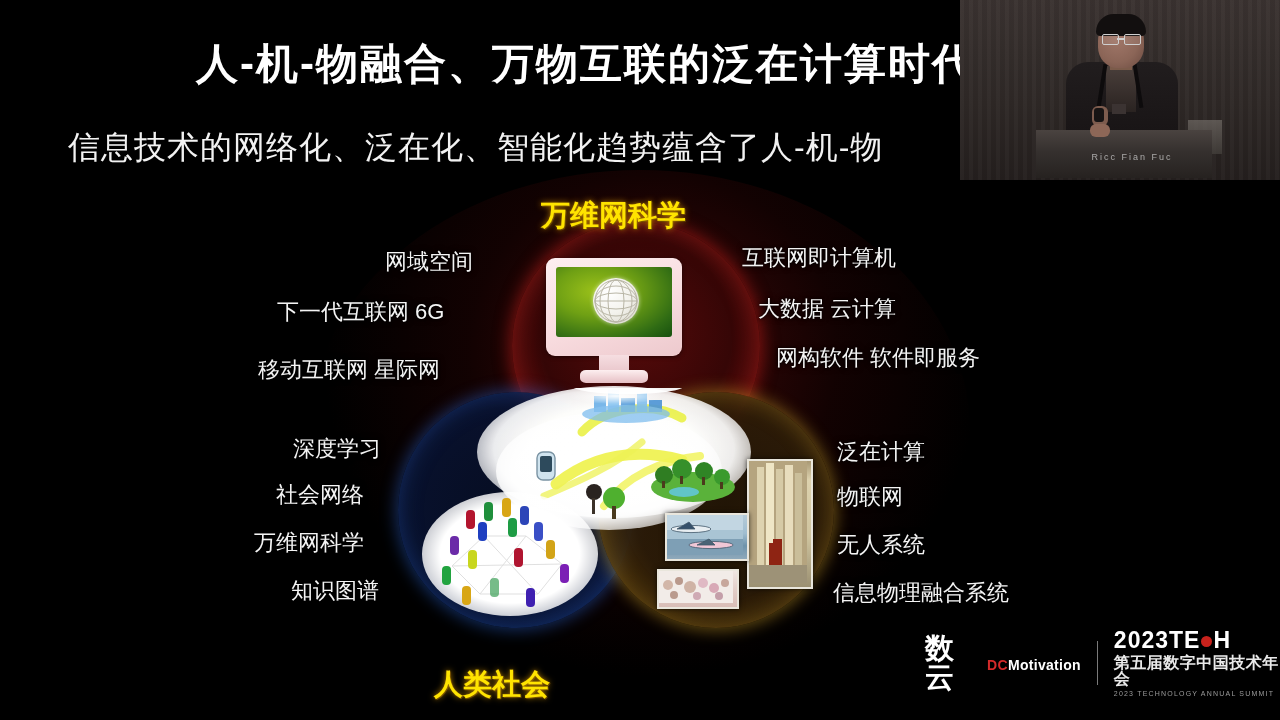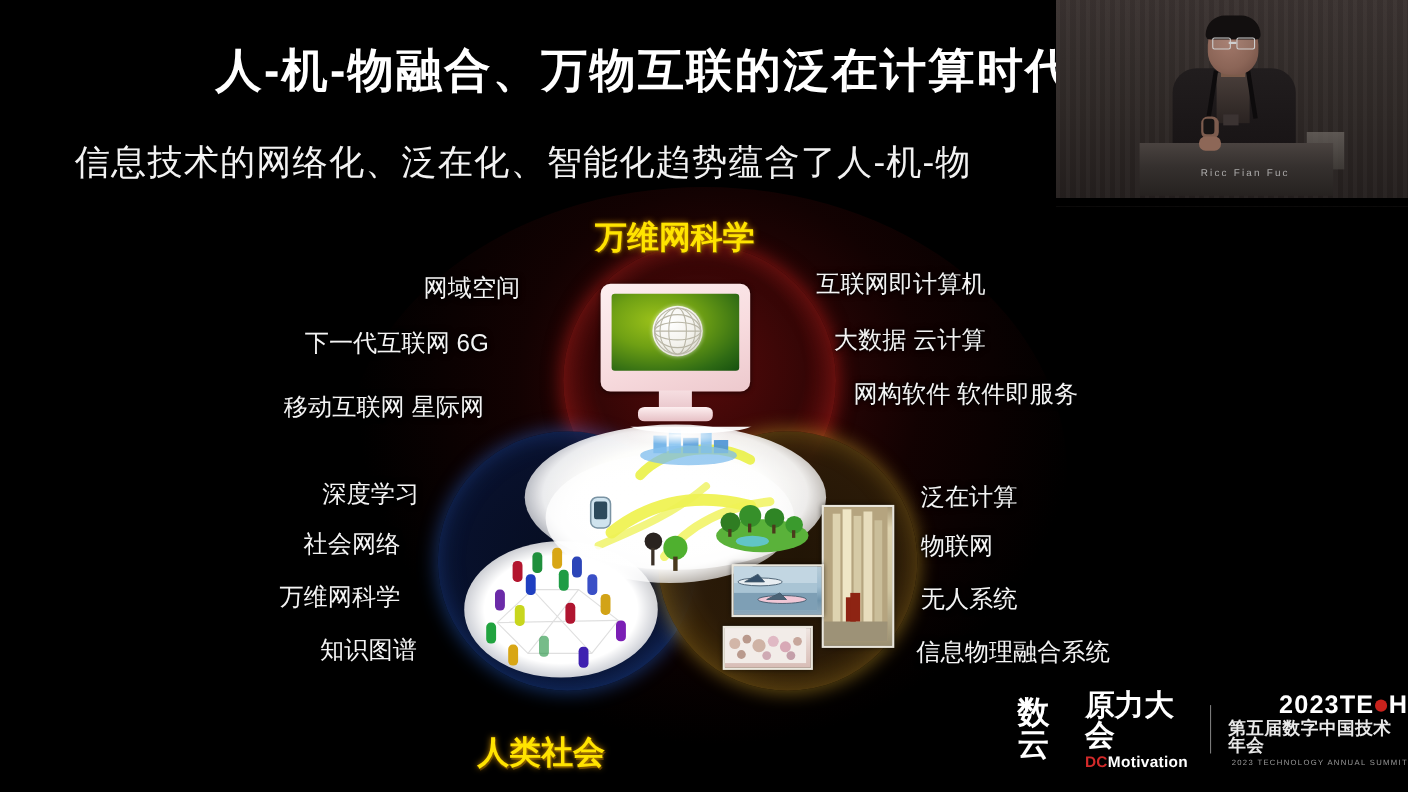--- a/index.html
+++ b/index.html
@@ -98,21 +98,21 @@
 
   
   .logo{position:absolute;left:925px;top:634px;height:58px;display:flex;align-items:center;gap:9px;}
   .logo-cn{color:#fff;font-size:29px;font-weight:bold;letter-spacing:0px;line-height:1;}
   .logo-stack{display:flex;flex-direction:column;justify-content:center;line-height:1;}
   .logo-cn2{color:#fff;font-size:27px;font-weight:bold;letter-spacing:0px;}
   .logo-en{font-size:14px;font-weight:bold;letter-spacing:.3px;margin-top:3px;}
   .logo-en .dc{color:#d32a2a;}
   .logo-en .mo{color:#ffffff;}
   .logo-div{width:1px;height:44px;background:#7a7a7a;margin:0 7px;}
-  .logo-right{display:flex;flex-direction:column;align-items:flex-end;line-height:1;}
+  .logo-right{display:flex;flex-direction:column;align-items:flex-start;line-height:1;}
   .logo-year{color:#fff;font-size:23px;font-weight:bold;letter-spacing:1px;position:relative;}
   .logo-year .dot{display:inline-block;width:11px;height:11px;border-radius:50%;
     background:#c8221c;vertical-align:middle;margin:0 1px;}
   .logo-sub{color:#e9e9e9;font-size:16px;margin-top:3px;letter-spacing:.5px;font-weight:bold;}
   .logo-sub2{color:#9b9b9b;font-size:7px;margin-top:3px;letter-spacing:1.2px;}
 
   
   .video{position:absolute;left:960px;top:0;width:320px;height:188px;background:#1a1717;overflow:hidden;}
   .v-wall{position:absolute;left:0;top:0;width:320px;height:188px;
     background:
@@ -309,21 +309,20 @@
   <div class="lbl" style="left:291px;top:576px;">知识图谱</div>
 
   <div class="lbl" style="left:837px;top:437px;">泛在计算</div>
   <div class="lbl" style="left:837px;top:482px;">物联网</div>
   <div class="lbl" style="left:837px;top:530px;">无人系统</div>
   <div class="lbl" style="left:833px;top:578px;">信息物理融合系统</div>
 
   <div class="logo">
     <div class="logo-cn">数云</div>
     <div class="logo-stack">
-      <div class="logo-cn2">原力大会</div>
       <div class="logo-en"><span class="dc">DC</span><span class="mo">Motivation</span></div>
     </div>
     <div class="logo-div"></div>
     <div class="logo-right">
       <div class="logo-year"><span>2023</span><span>TE</span><span class="dot"></span><span>H</span></div>
       <div class="logo-sub">第五届数字中国技术年会</div>
       <div class="logo-sub2">2023 TECHNOLOGY ANNUAL SUMMIT</div>
     </div>
   </div>
 

